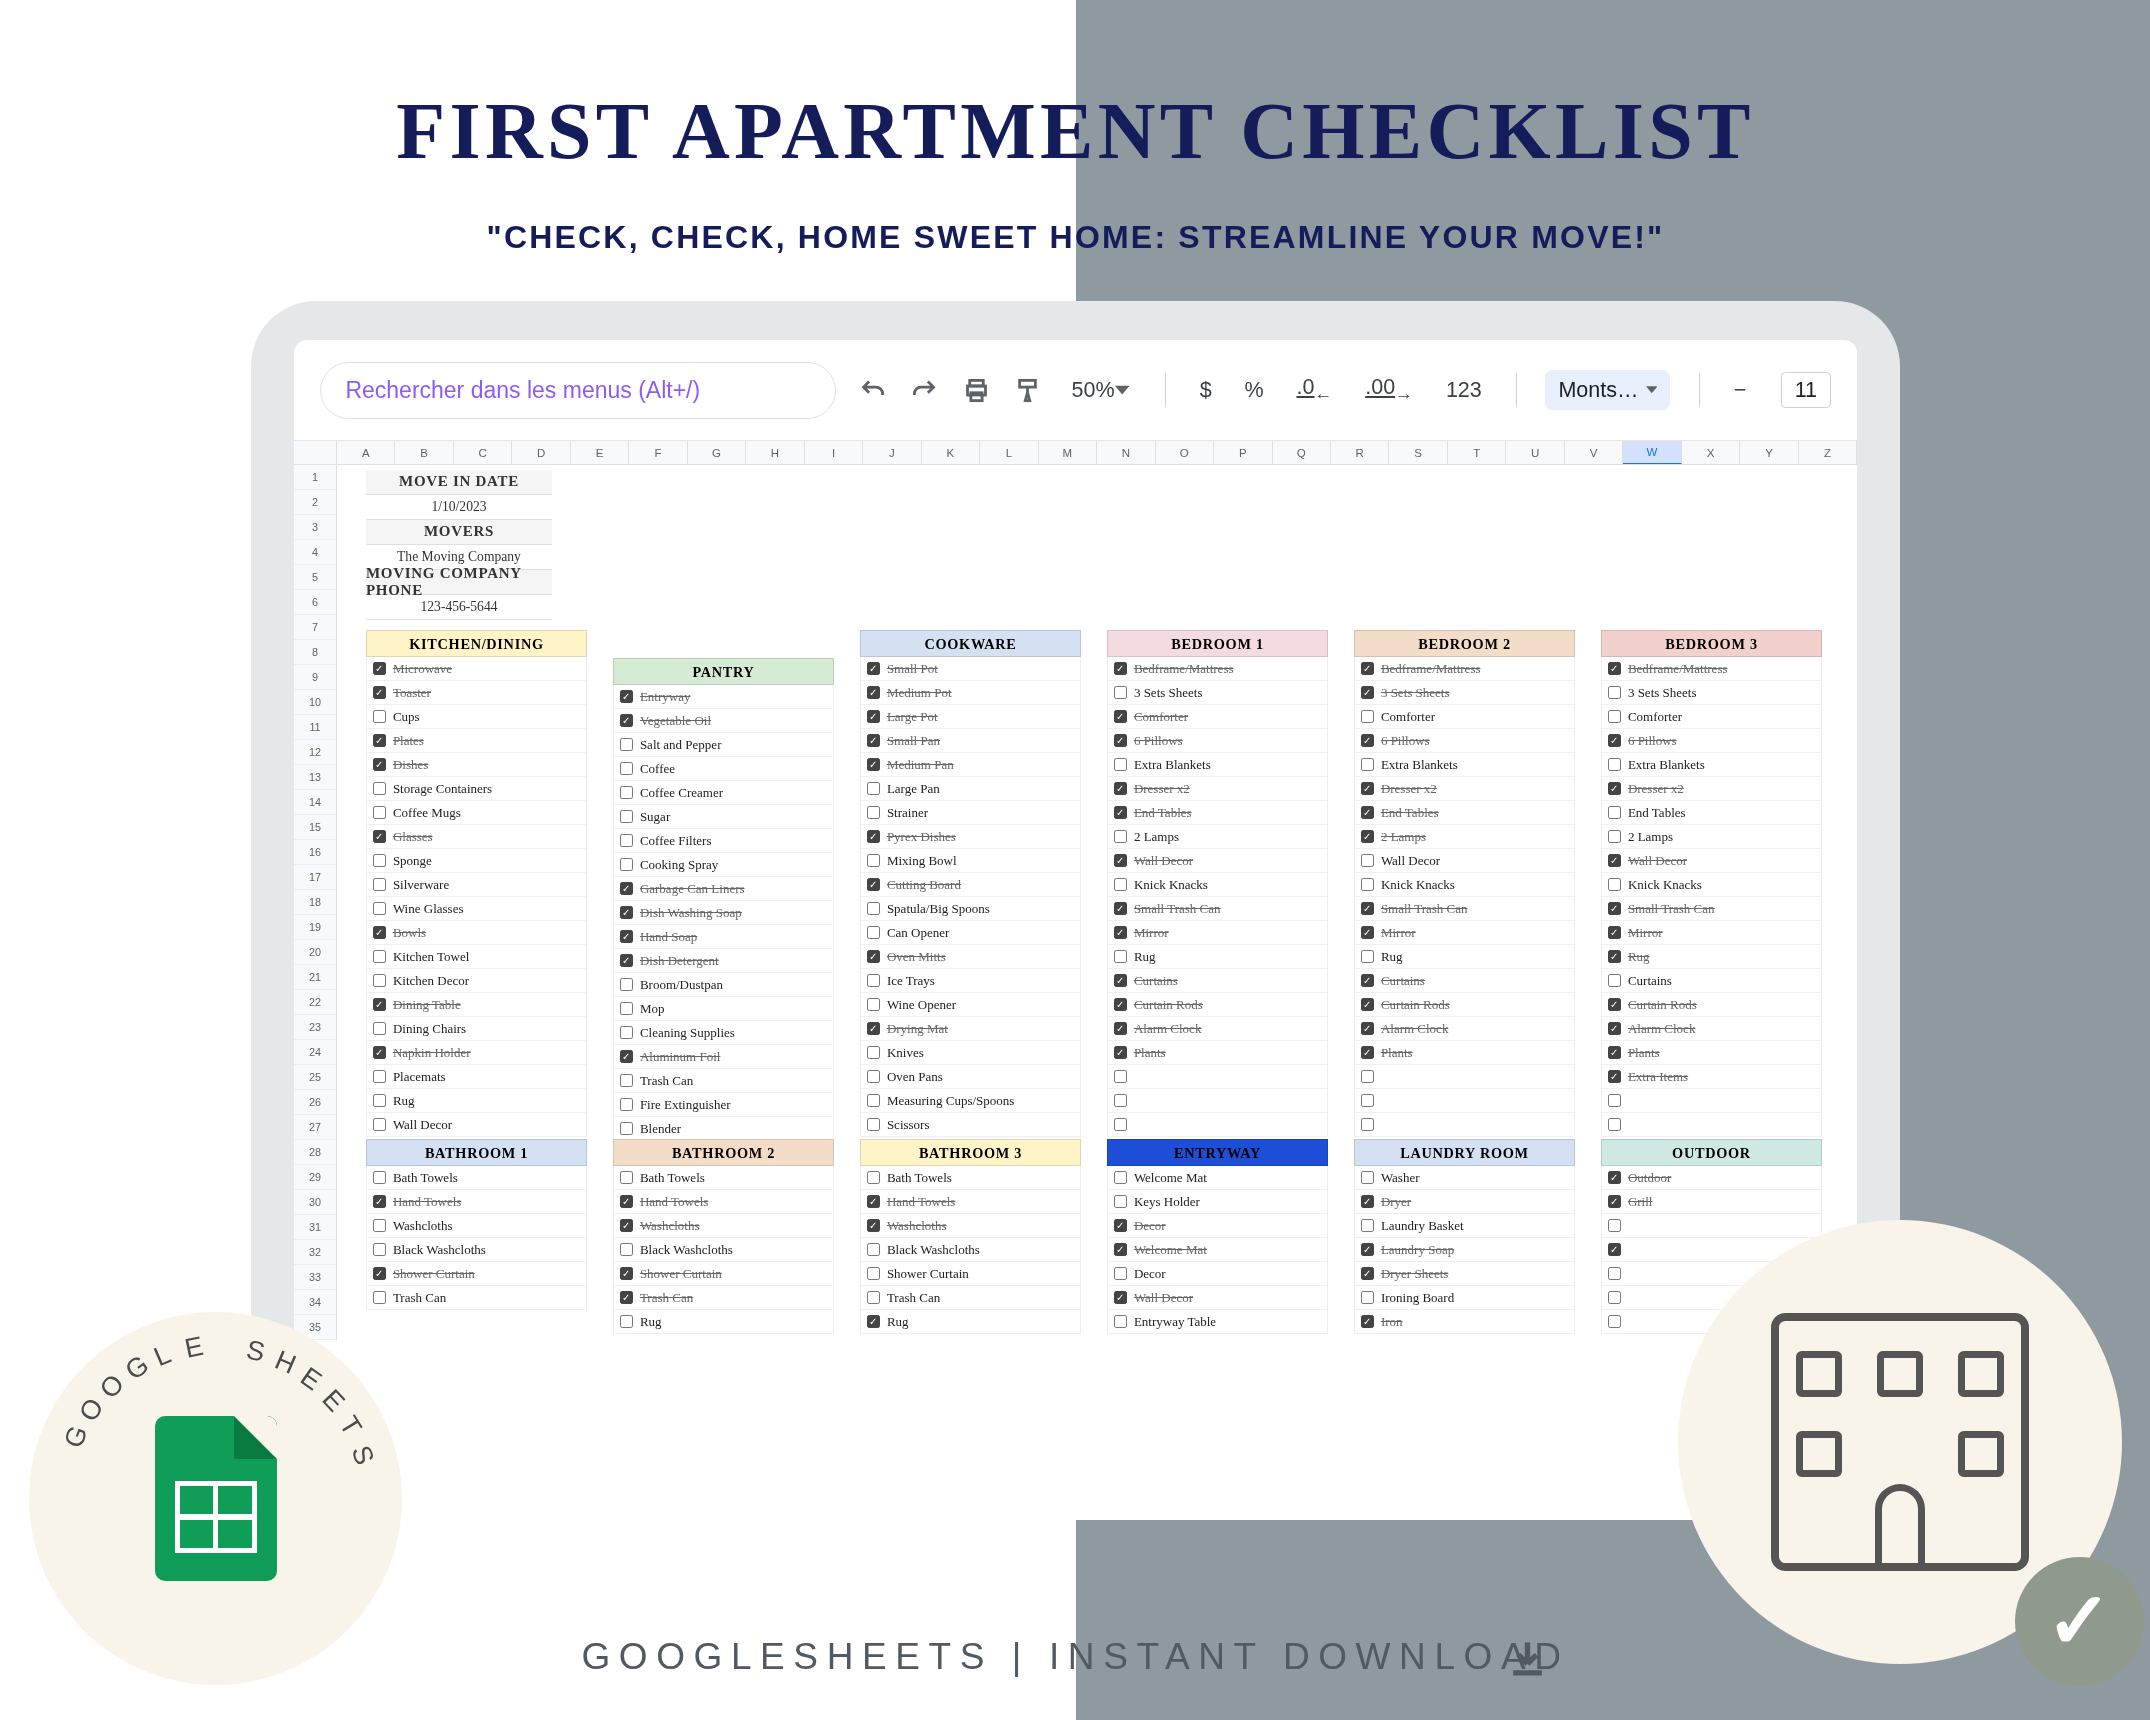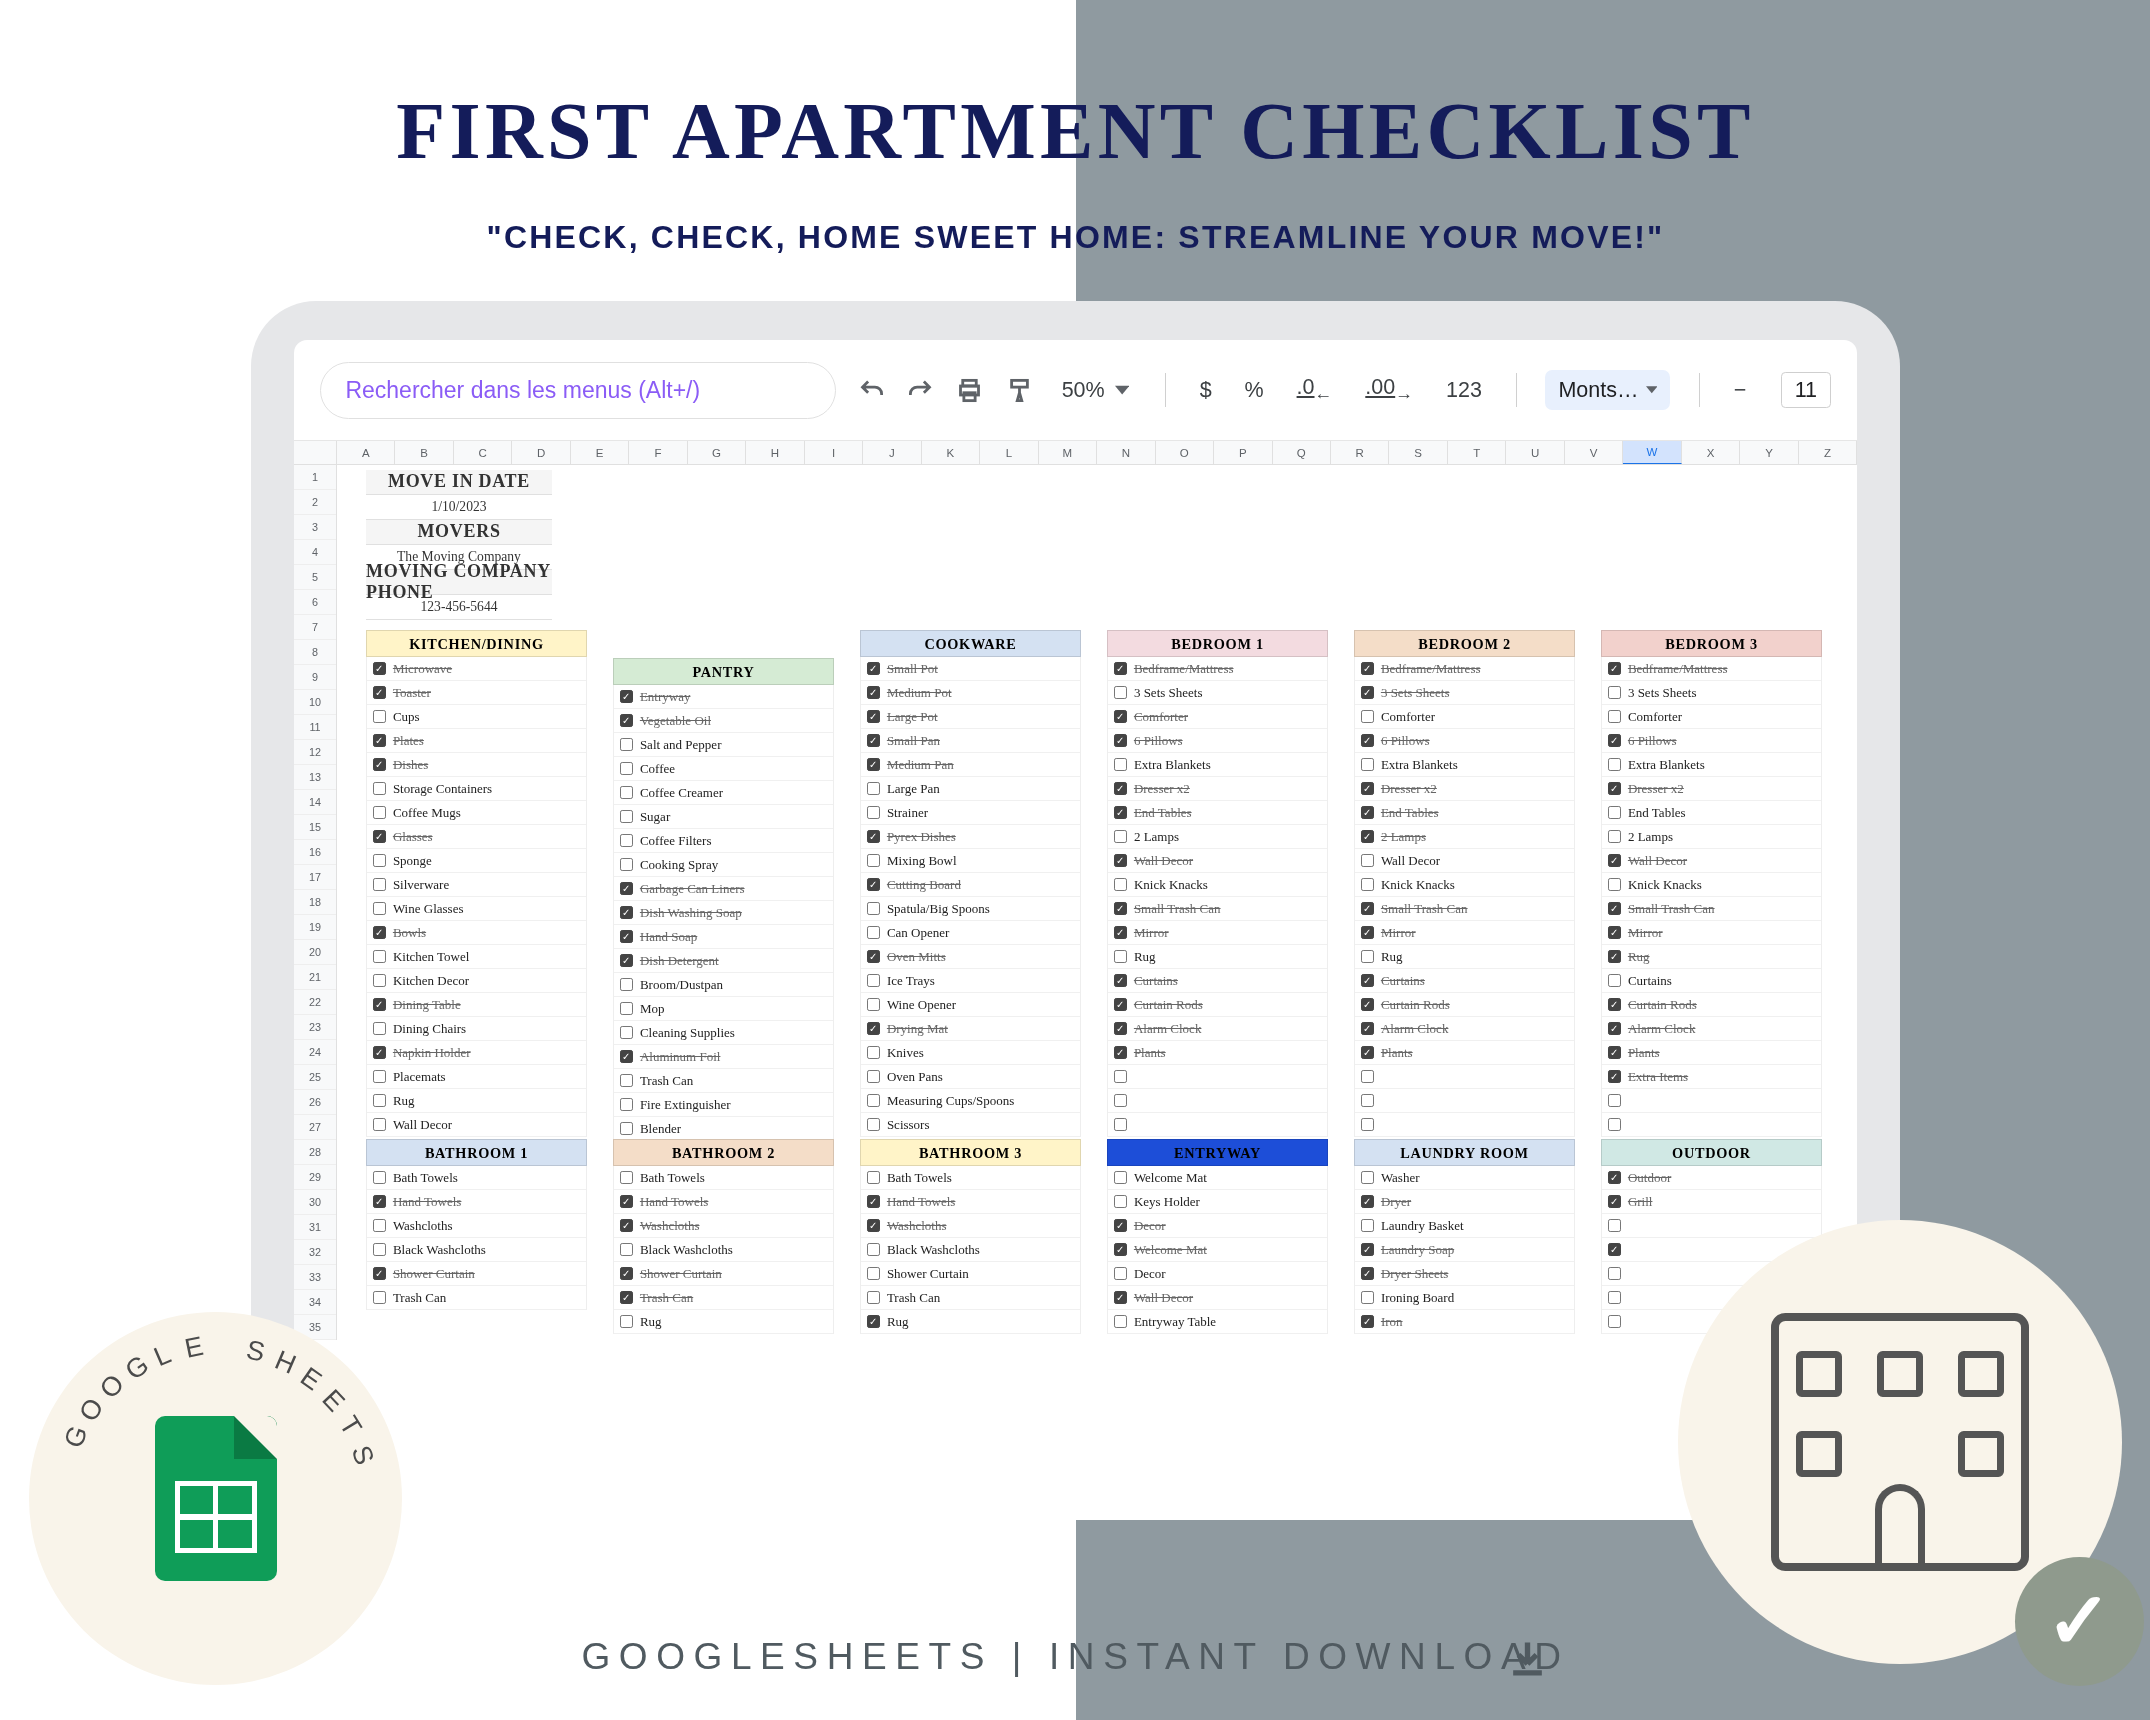--- a/index.html
+++ b/index.html
@@ -10,38 +10,38 @@
   .footer-text{position:absolute;bottom:43px;left:0;width:100%;text-align:center;font-size:37px;color:#505a60;letter-spacing:8.6px}
   .dl-icon{position:absolute;bottom:39px;left:calc(50% + 430px);color:#505a60}
   .dl-icon svg{width:43px;height:43px;stroke:#505a60;fill:none;stroke-width:3}
   .laptop{position:absolute;left:251px;top:301px;width:1649px;height:1219px}
   .lap-body{width:100%;height:100%;background:#e6e7e9;border-radius:65px 65px 0 0;padding:39px 43px 0 43px}
   .screen{width:100%;height:100%;background:#fff;border-radius:13px 13px 0 0;overflow:hidden;display:flex;flex-direction:column}
   .toolbar{display:flex;align-items:center;gap:21.5px;padding:21.5px 26px;border-bottom:0.7px solid #e6e6e6}
   .searchbar{flex:0 0 516px;height:57px;border:0.7px solid #e0e0e0;border-radius:29px;display:flex;align-items:center;padding:0 24.4px;color:#8b5cf6;font-size:23px;background:#fff}
   .tbtn{width:37px;height:37px;display:flex;align-items:center;justify-content:center;color:#5f6368}
   .tbtn svg{width:27px;height:27px;fill:none;stroke:#5f6368;stroke-width:2.5}
-  .zoom{display:flex;align-items:center;gap:10px;color:#3c4043;font-size:21.5px;padding:0 7.2px}
+  .zoom{display:flex;align-items:center;color:#3c4043;font-size:21.5px;padding:0 7.2px}
   .zoom svg{width:14.3px;height:14.3px;fill:#5f6368}
   .fmt{color:#3c4043;font-size:21.5px;padding:0 5.7px}
   .font-sel{background:#e8f0fd;border-radius:7.2px;padding:7.2px 13px;font-size:21.5px;color:#202124;display:flex;align-items:center;gap:7.2px}
   .size-box{border:0.7px solid #cfcfcf;border-radius:4.3px;padding:4.3px 13px;font-size:21.5px;color:#202124;margin-left:7.2px}
   .divider{width:0.7px;height:34px;background:#d0d0d0;margin:0 7.2px}
   .sheet{flex:1;overflow:hidden;display:flex;flex-direction:column;background:#fff}
   .colhdr{display:flex;height:24.4px;background:#f8f9fa;border-bottom:0.7px solid #e0e0e0;font-size:11.5px;color:#5f6368}
   .corner{width:43px;border-right:0.7px solid #e0e0e0}
   .ch{flex:1;border-right:0.7px solid #e0e0e0;display:flex;align-items:center;justify-content:center}
   .ch.sel{background:#d3e3fd;color:#1a73e8;border-bottom:1.4px solid #1a73e8}
   .rows{flex:1;overflow:hidden;position:relative}
   .rownum{position:absolute;left:0;top:0;width:43px;background:#f8f9fa;border-right:0.7px solid #e0e0e0}
   .rn{height:25px;border-bottom:0.7px solid #eee;font-size:10.8px;color:#5f6368;display:flex;align-items:center;justify-content:center}
   .canvas{position:absolute;left:43px;top:0;right:0;bottom:0;background:#fff}
   .meta{position:absolute;left:29px;top:4.3px;width:186px}
   .meta-row{height:25px;border-bottom:0.7px solid #e0e0e0;display:flex;align-items:center;justify-content:center;font-size:13.6px;color:#333;font-family:Georgia,serif}
-  .meta-row.hd{background:#f5f5f5;font-weight:600;text-transform:uppercase;letter-spacing:0.7px;font-size:18px}
+  .meta-row.hd{background:#f5f5f5;font-weight:600;text-transform:uppercase;letter-spacing:0.7px;font-size:15px}
   .big-title{position:absolute;left:330px;top:21.5px;font-size:29px;letter-spacing:10px;color:#222;font-family:Georgia,serif}
   .big-title b{font-weight:800}
   .big-title .dots{letter-spacing:2.9px;opacity:.6}
   .cats{position:absolute;left:29px;top:165px;right:0;display:flex;gap:26px}
   .cat{width:221px}
   .cat-hd{height:27px;font-weight:700;font-size:14.3px;text-align:center;line-height:27px;font-family:Georgia,serif;border:0.7px solid rgba(0,0,0,.12);letter-spacing:0.7px}
   .items{border-left:0.7px solid #eee;border-right:0.7px solid #eee}
   .item{height:24px;border-bottom:0.7px solid #f0f0f0;display:flex;align-items:center;padding:0 5.7px;gap:7.2px;font-size:13px;color:#222;font-family:Georgia,serif}
   .chk{width:13px;height:13px;border:1.1px solid #777;border-radius:2.2px;flex-shrink:0;display:flex;align-items:center;justify-content:center}
   .chk.on{background:#444;border-color:#444}

